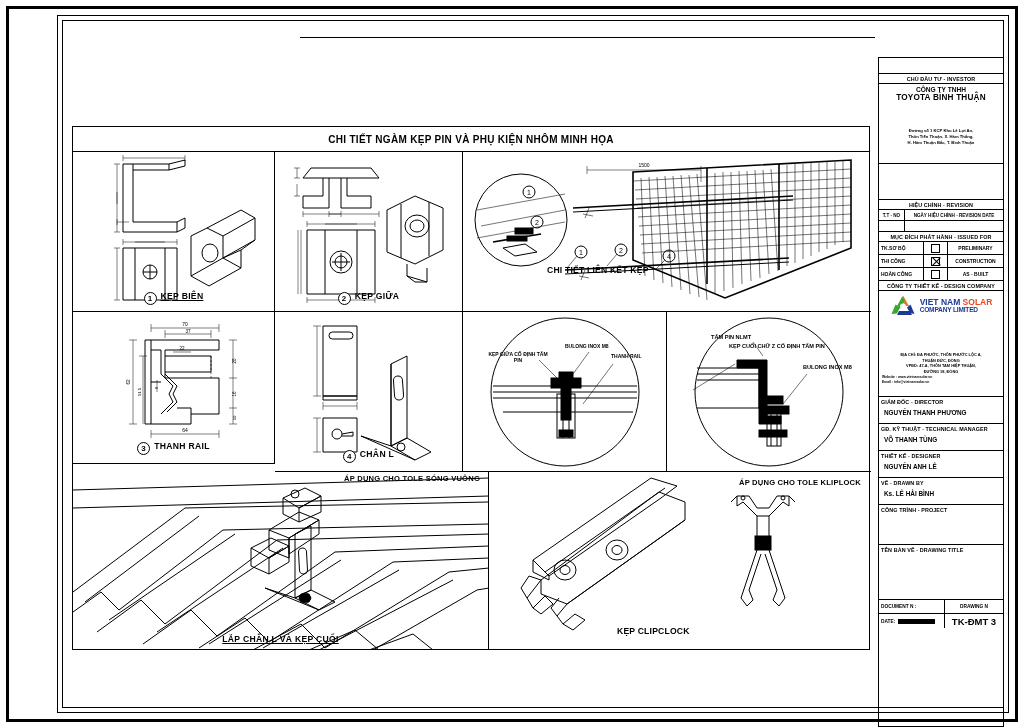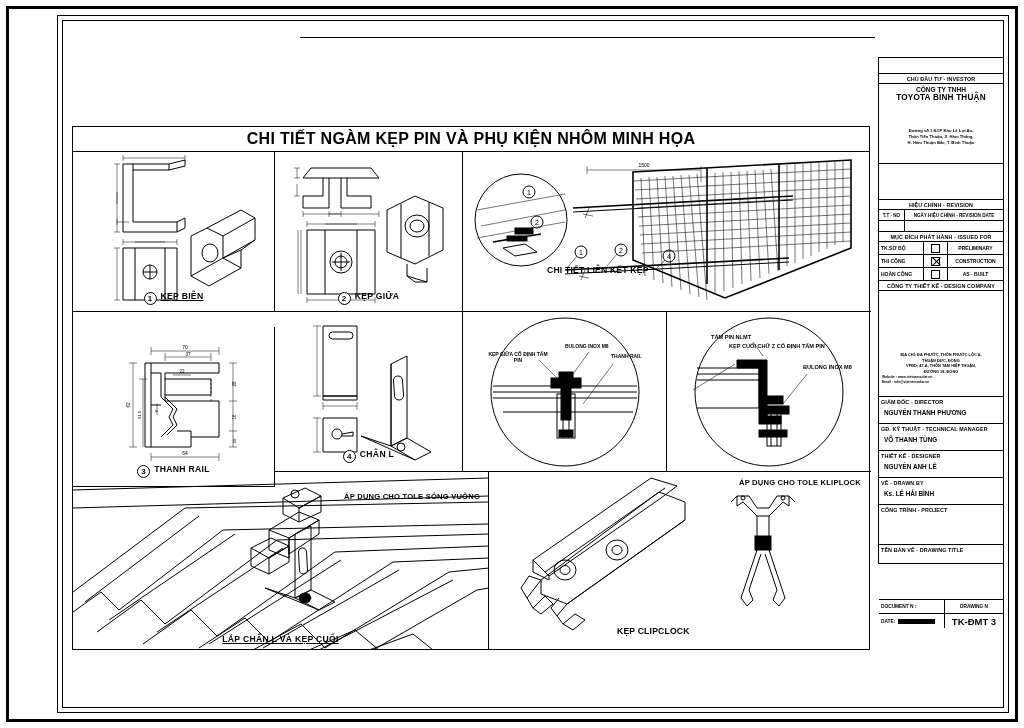--- a/index.html
+++ b/index.html
@@ -56,21 +56,21 @@
   
   .sheet {
     position: absolute;
     left: 72px; top: 126px; width: 798px; height: 524px;
     border: 1px solid #000;
   }
   .sheet-title {
     position: absolute; left: 0; top: 0; width: 100%; height: 25px;
     border-bottom: 1px solid #000;
     display: flex; align-items: center; justify-content: center;
-    font-size: 16px; font-weight: bold; letter-spacing: .3px; color: #000;
+    font-size: 10px; font-weight: bold; letter-spacing: .3px; color: #000;
   }
   .cell { position: absolute; overflow: hidden; }
   .cell.bb { border-bottom: 1px solid #000; }
   .cell.br { border-right: 1px solid #000; }
   .caption {
     position: absolute; left: 0; width: 100%;
     text-align: center; font-size: 8.6px; font-weight: bold;
     letter-spacing: .3px; color: #000;
   }
   .bubble {
@@ -86,21 +86,21 @@
   .note-sm { font-size: 5px; font-weight: bold; color: #000; white-space: nowrap; }
   svg { display: block; overflow: visible; }
   .ln  { stroke: #000; stroke-width: 1; fill: none; }
   .ln2 { stroke: #000; stroke-width: 1.6; fill: none; }
   .thin{ stroke: #000; stroke-width: .55; fill: none; }
   .fillk { fill: #000; stroke: #000; stroke-width: 1; }
   .dim { stroke: #000; stroke-width: .5; fill: none; }
   
   .tb {
     position: absolute; left: 878px; top: 57px;
-    width: 126px; height: 507px;
+    width: 126px; height: 670px;
     border: 1px solid #000;
   }
   .tb-row { border-bottom: 1px solid #000; position: relative; }
   .tb-hdr {
     font-size: 5.4px; font-weight: bold; text-align: center;
     padding: 1.5px 0; letter-spacing: .1px;
   }
   .tb-hdr-l { text-align: left; padding-left: 2px; }
   .tb-big {
     font-size: 8.2px; font-weight: bold; text-align: center; letter-spacing: .2px;
@@ -295,21 +295,21 @@
             <path d="M175 65 L388 53"></path>
             <path d="M176 74 L388 62"></path>
           <path d="M177 83 L388 71"></path>
             <path d="M178 92 L388 80"></path>
             <path d="M179 101 L388 89"></path>
         </g>
       </svg>
       <div class="note" style="left:84px; top:113px; font-size:8.6px;">CHI TIẾT LIÊN KẾT KẸP</div>
     </div>
 
-    <div class="cell bb br" style="left:0; top:200px; width:202px; height:160px;">
+    <div class="cell bb br" style="left:0; top:177px; width:202px; height:160px;">
       <svg width="202" height="160" viewBox="0 0 202 160">
 
         <path class="ln" d="M72 36 L146 36 L146 46 L92 46 L92 74 L146 74 L146 110 L118 110 L118 120 L72 120 Z"></path>
         <path class="ln" d="M78 36 L78 120"></path>
         <path class="ln" d="M78 46 L88 46 L88 70"></path>
         <path class="ln" d="M88 78 L78 78"></path>
         <path class="ln" d="M92 52 L138 52 L138 68 L92 68"></path>
         <path class="ln" d="M88 70 L100 82 L96 90 L100 98 L88 110"></path>
         <path class="ln" d="M92 70 L104 82 L100 90 L104 98 L94 108"></path>
         <path class="ln" d="M104 104 L118 104 L118 110"></path>
@@ -453,21 +453,21 @@
           <path class="ln" d="M222 126 L192 116 L246 138"></path>
           <circle class="ln" cx="232" cy="126" r="5"></circle>
           <path class="fillk" d="M228 122 L236 122 L238 126 L236 130 L228 130 L226 126 Z"></path>
 
           <path class="ln" d="M210 26 L232 16 L248 24 L226 36 Z" fill="#fff"></path>
           <path class="ln" d="M210 26 L210 42 L226 50 L226 36"></path>
           <path class="ln" d="M226 36 L248 24 L248 40 L226 50"></path>
           <circle class="ln" cx="222" cy="22" r="4"></circle>
         </g>
       </svg>
-      <div class="note" style="right:8px; top:20px;">ÁP DỤNG CHO TOLE SÓNG VUÔNG</div>
+      <div class="note" style="right:8px; top:2px;">ÁP DỤNG CHO TOLE SÓNG VUÔNG</div>
       <div class="caption" style="bottom:6px;text-decoration:underline;">LẮP CHÂN L VÀ KẸP CUỐI</div>
     </div>
 
     <div class="cell" style="left:416px; top:345px; width:382px; height:178px;">
       <svg width="382" height="178" viewBox="0 0 382 178">
 
         <path class="ln" d="M52 108 L170 20 L196 30 L196 48 L78 132 L52 122 Z" fill="#fff"></path>
         <path class="ln" d="M44 88 L162 6 L188 14 L172 26 L60 104 Z" fill="#fff"></path>
         <path class="ln" d="M44 88 L44 100 L60 108 L60 104"></path>
         <path class="ln" d="M52 108 L38 126 L44 136 L56 124"></path>
@@ -549,20 +549,34 @@
       <div class="chk-l">HOÀN CÔNG</div>
       <div class="chk-b">
           <span class="box"></span>
         </div>
       <div class="chk-r">AS - BUILT</div>
     </div>
 
     <div class="tb-row tb-hdr">CÔNG TY THIẾT KẾ - DESIGN COMPANY</div>
 
     <div class="tb-row" style="height:106px;">
+      <div class="tb-logo">
+        <svg class="tri" viewBox="0 0 52 48">
+          <path d="M26 3 L38 24 L30 24 L22 11 Z" fill="#e07b1e"></path>
+          <path d="M41 21 L49 40 L40 38 L34 27 Z" fill="#1b3a93"></path>
+          <path d="M11 21 L3 40 L14 39 L20 27 Z" fill="#3fa535"></path>
+          <path d="M14 42 L44 42 L40 34 L18 34 Z" fill="#1b3a93"></path>
+          <path d="M24 6 L14 24 L20 30 L30 12 Z" fill="#3fa535"></path>
+          <circle cx="26" cy="25" r="6" fill="#fff"></circle>
+        </svg>
+        <div class="tb-logo-txt">
+          <div class="l1"><span class="a">VIET NAM </span><span class="b">SOLAR</span></div>
+          <div class="l2">COMPANY LIMITED</div>
+        </div>
+      </div>
       <div style="position:absolute; left:0; right:0; bottom:11px;">
         <div class="tb-addr2">ĐỊA CHỈ: ĐA PHƯỚC, THÔN PHƯỚC LỘC A,</div>
         <div class="tb-addr2">THUẬN ĐỨC, ĐỒNG</div>
         <div class="tb-addr2">VPĐD: 47-A, THÔN TAM HIỆP THUẬN,</div>
         <div class="tb-addr2">ĐƯỜNG 18, ĐỒNG</div>
         <div class="tb-web">Website : www.vietnamsolar.vn</div>
         <div class="tb-web">Email      : info@vietnamsolar.vn</div>
       </div>
     </div>
 

